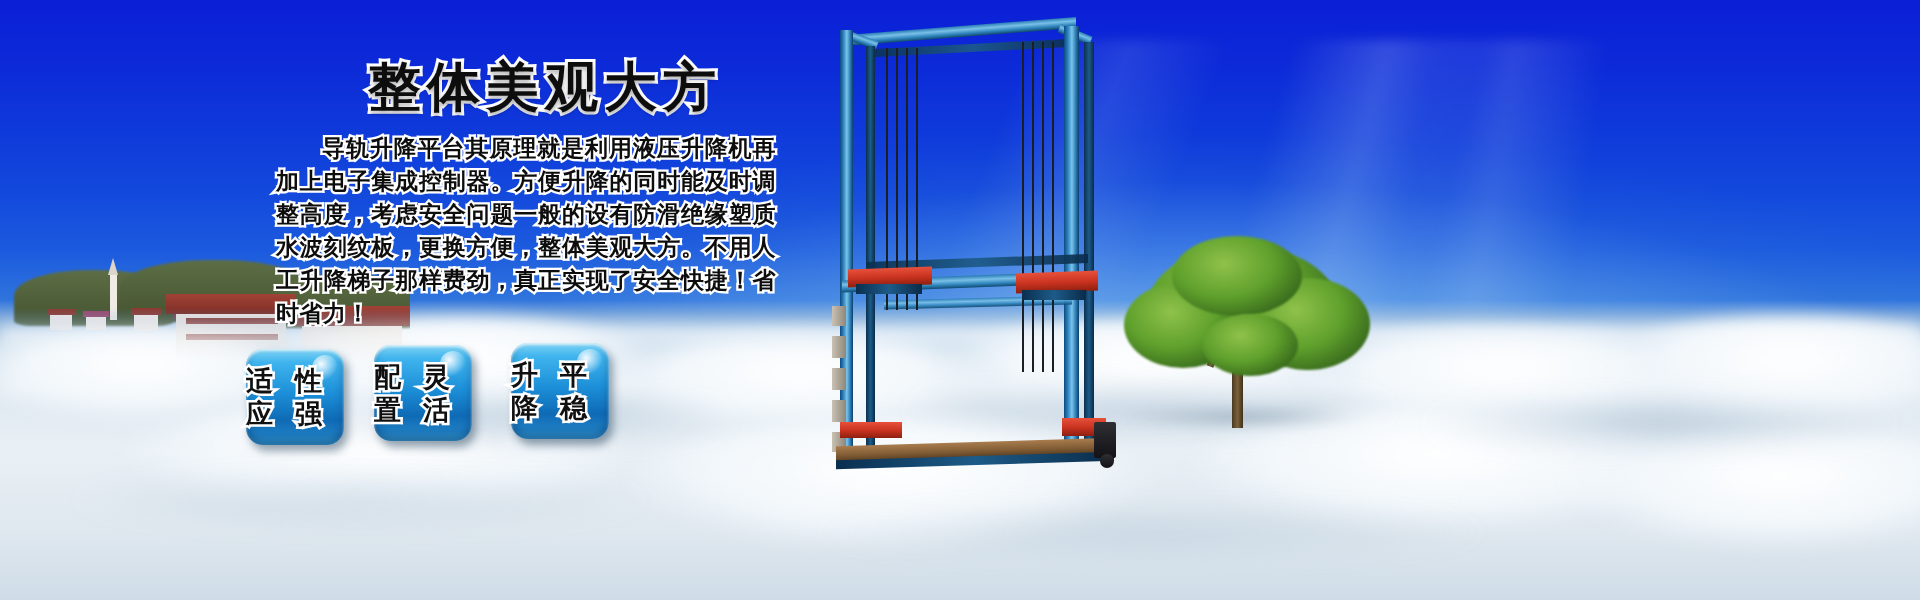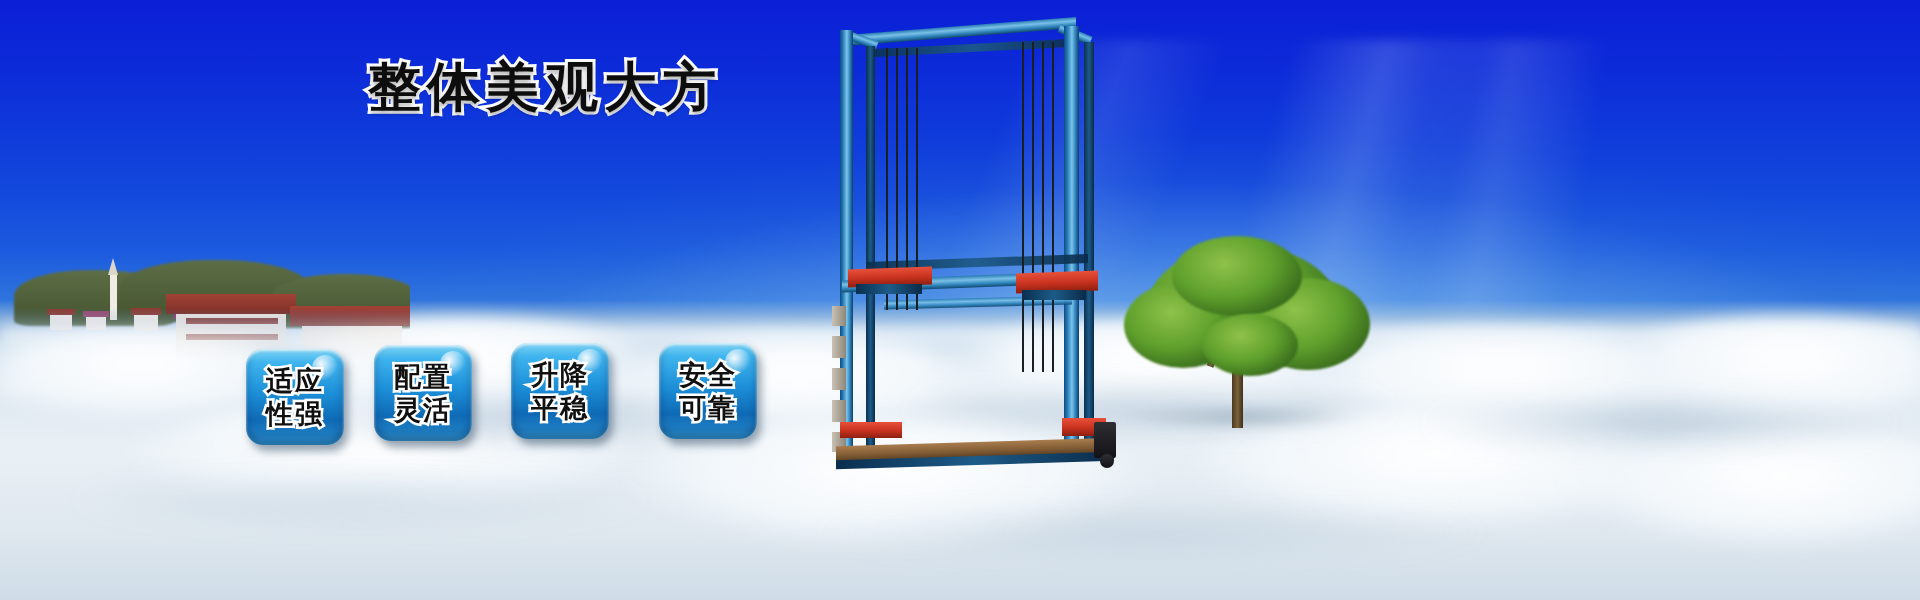--- a/index.html
+++ b/index.html
@@ -159,21 +159,21 @@
         #7fd4f4 0%,
         #3fb4ee 14%,
         #1c8fd8 46%,
         #0f6ab5 74%,
         #1f7fc4 90%,
         #3ca5e0 100%);
     box-shadow:
       inset 0 2px 3px rgba(255,255,255,.75),
       inset 0 -5px 8px rgba(0,35,75,.45),
       4px 6px 9px rgba(10,40,70,.42);
-    display:flex;flex-direction:column;align-items:center;justify-content:center;
+    display:flex;flex-direction:row;align-items:center;justify-content:center;
   }
   .btn:before{
     content:"";position:absolute;right:6px;top:6px;width:26px;height:26px;
     border-radius:50%;
     background:radial-gradient(circle at 35% 35%,rgba(255,255,255,.95),rgba(255,255,255,0) 70%);
   }
   .btn-line{
     font-size:27px;font-weight:bold;line-height:33px;letter-spacing:2px;
     color:#101010;
     -webkit-text-stroke:5px #ffffff;
@@ -283,33 +283,30 @@
     <div class="red-bar" style="left:14px;top:400px;width:62px;height:16px;"></div>
     <div class="red-bar" style="left:236px;top:396px;width:44px;height:18px;"></div>
     <div class="deck" style="left:10px;top:420px;width:278px;height:16px;transform:skewY(-1.8deg);"></div>
     <div class="beam beam-dark" style="left:10px;top:434px;width:278px;height:9px;transform:skewY(-1.8deg);"></div>
     <div class="pump" style="left:268px;top:400px;width:22px;height:36px;"></div>
     <div class="pump" style="left:274px;top:432px;width:14px;height:14px;border-radius:50%;"></div>
   </div>
 
   <div class="title">整体美观大方</div>
 
+  <div class="desc">导轨升降平台其原理就是利用液压升降机再加上电子集成控制器。方便升降的同时能及时调整高度，考虑安全问题一般的设有防滑绝缘塑质水波刻纹板，更换方便，整体美观大方。不用人工升降梯子那样费劲，真正实现了安全快捷！省时省力！</div>
 
   <div class="btn-row">
     <div class="btn" style="left:0px;top:6px;">
       <span class="btn-line">适应</span>
       <span class="btn-line">性强</span>
     </div>
     <div class="btn" style="left:265px;top:0px;">
       <span class="btn-line">升降</span>
       <span class="btn-line">平稳</span>
     </div>
     <div class="btn" style="left:128px;top:2px;">
       <span class="btn-line">配置</span>
       <span class="btn-line">灵活</span>
     </div>
-    <div class="btn" style="left:413px;top:0px;">
-      <span class="btn-line">安全</span>
-      <span class="btn-line">可靠</span>
-    </div>
   </div>
 
 </div>
 
 </body></html>

